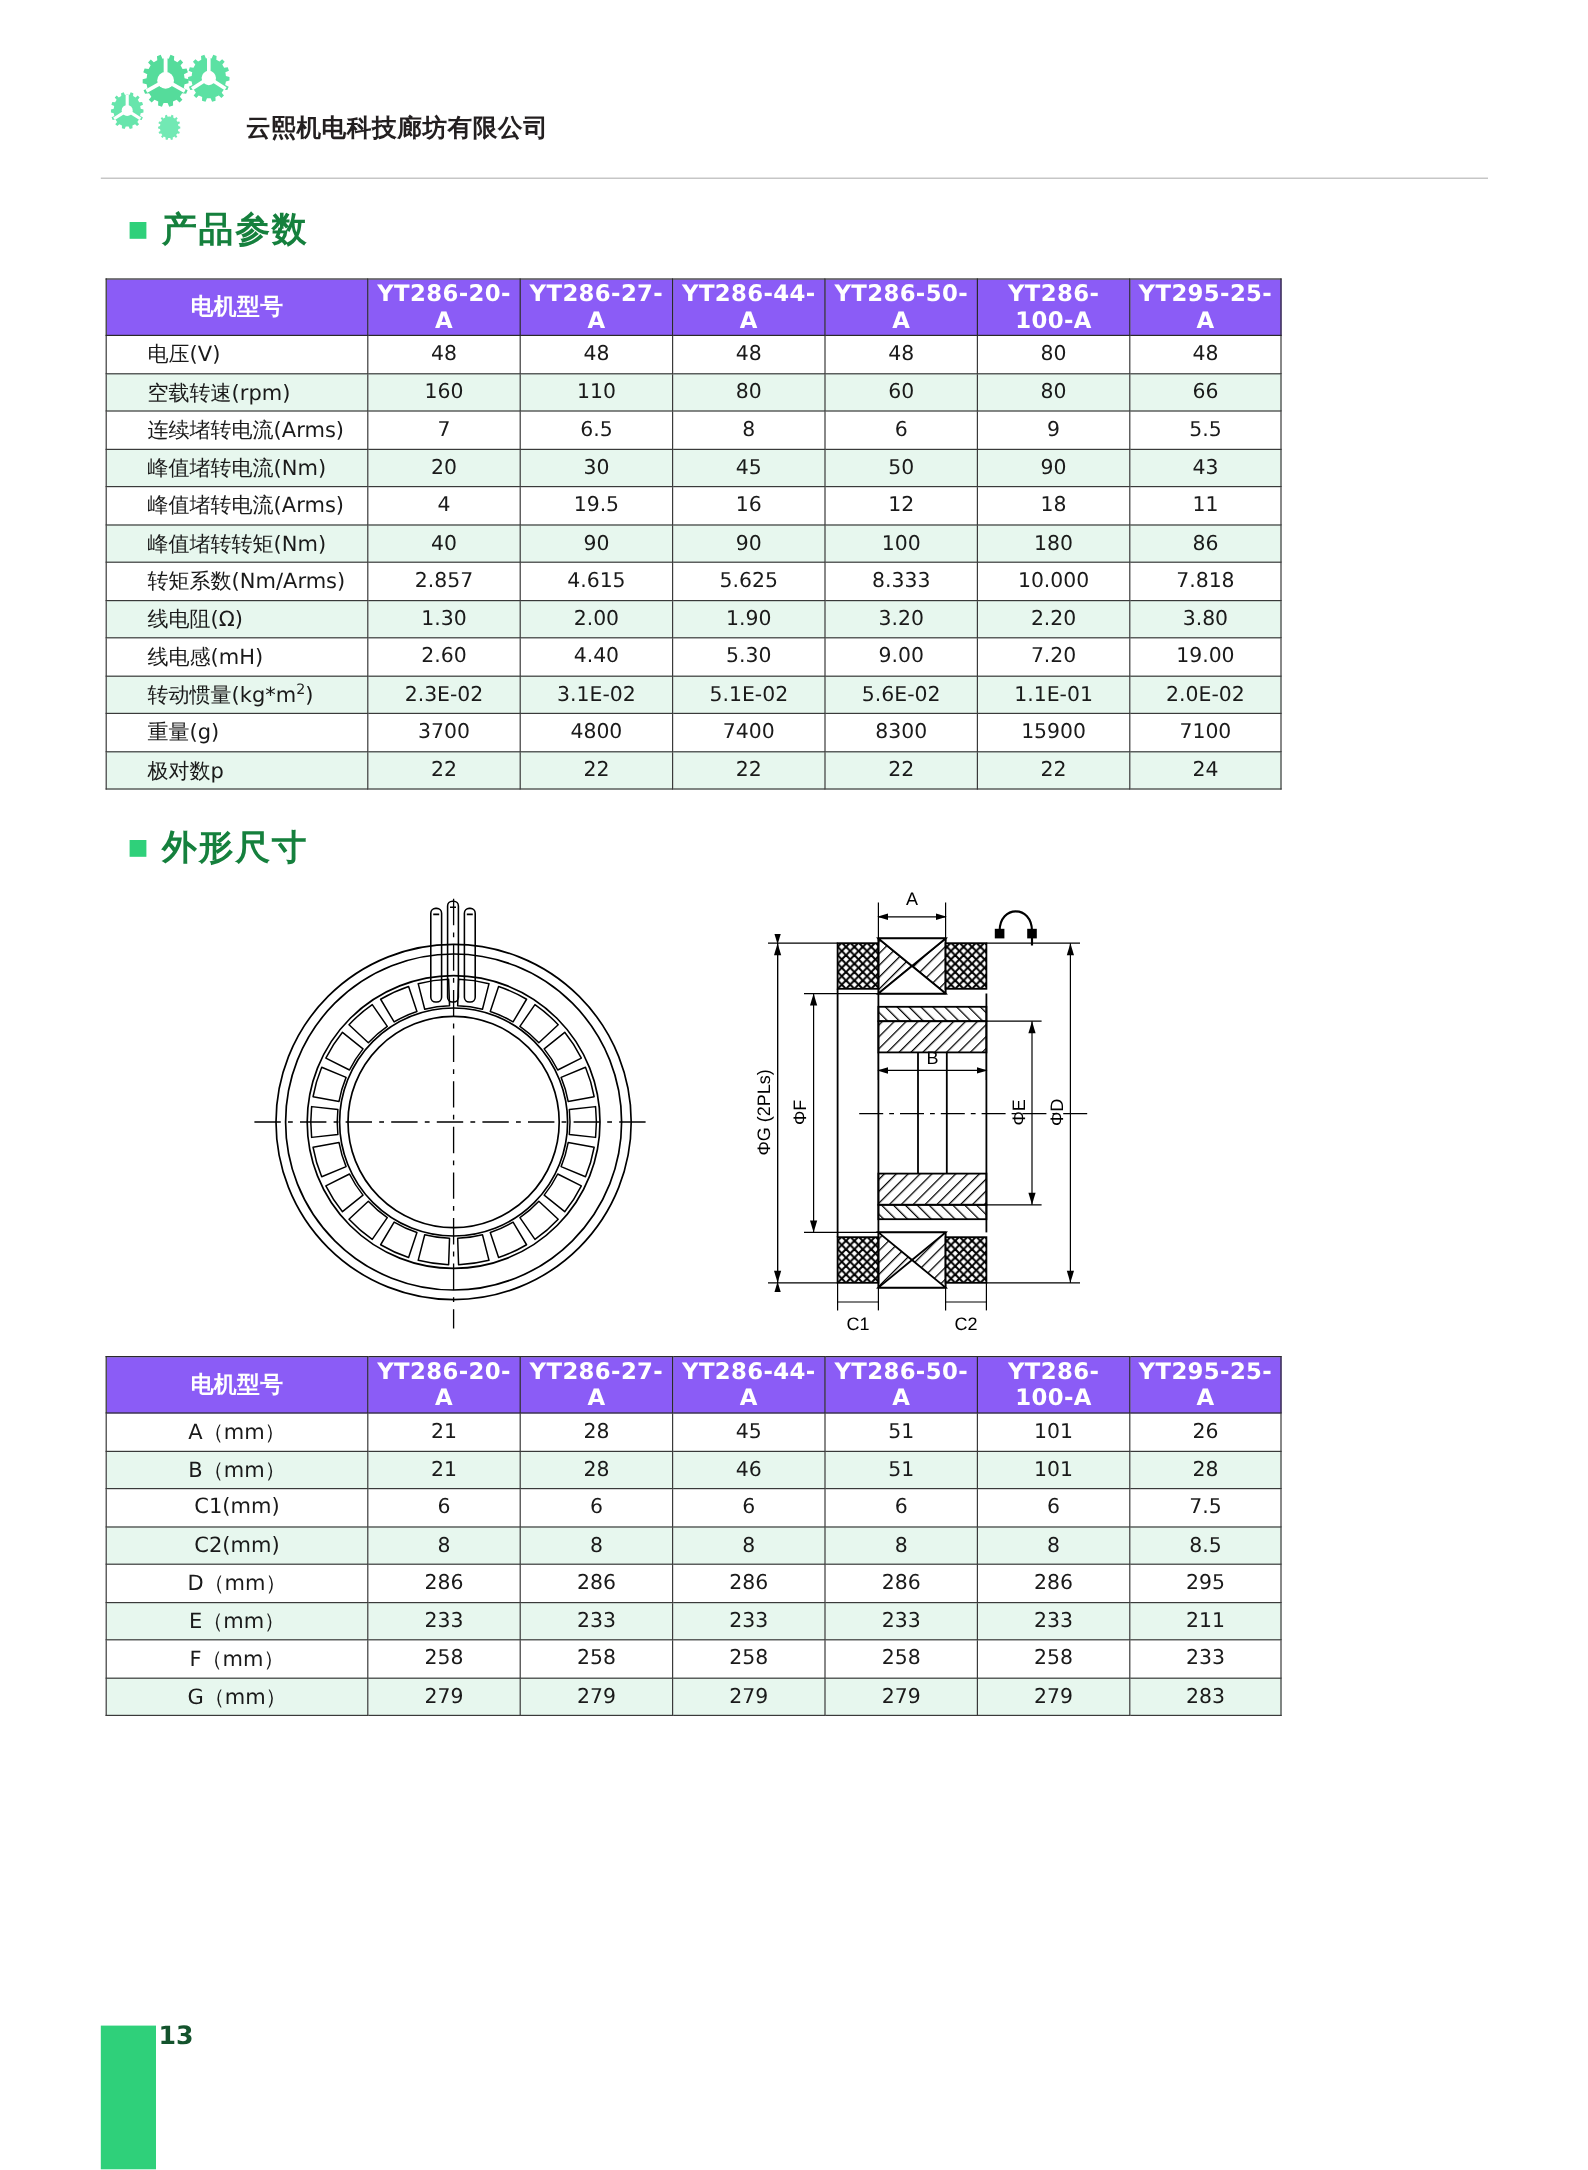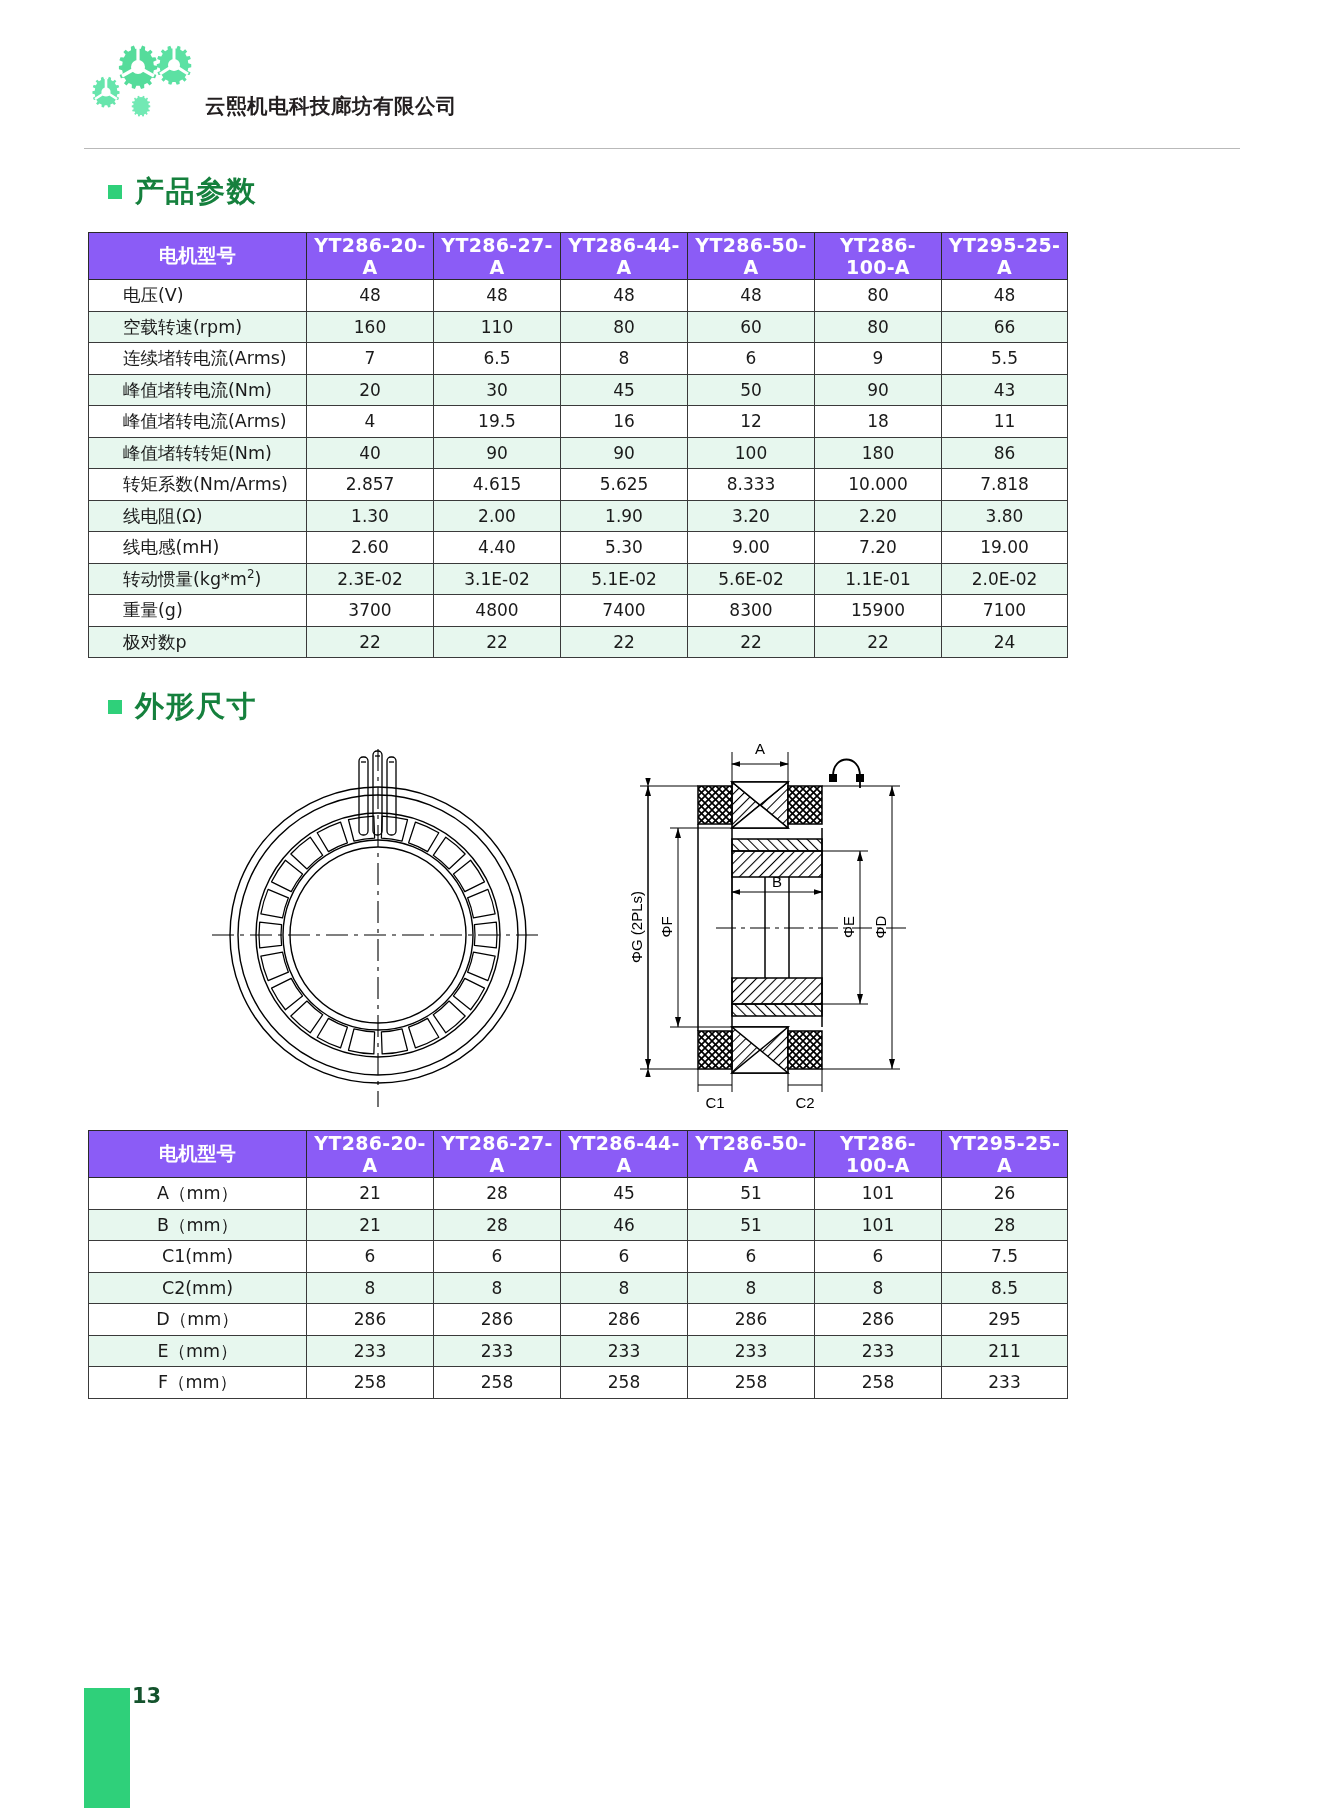--- a/index.html
+++ b/index.html
@@ -607,17 +607,26 @@
       </tr>
       <tr>
         <td class="rowhead-c">F（mm）</td>
         <td>258</td>
         <td>258</td>
         <td>258</td>
         <td>258</td>
         <td>258</td>
         <td>233</td>
       </tr>
+      <tr>
+        <td class="rowhead-c">G（mm）</td>
+        <td>279</td>
+        <td>279</td>
+        <td>279</td>
+        <td>279</td>
+        <td>279</td>
+        <td>283</td>
+      </tr>
     </tbody>
 </table>
 
 <div class="page-number-block"></div>
 <div class="page-number">13</div>
 
 </body></html>

